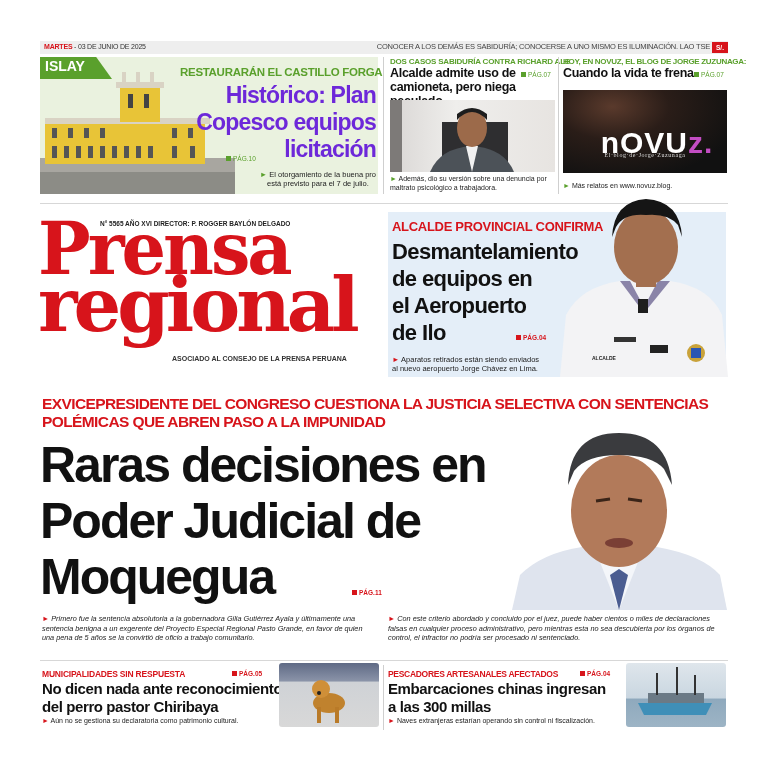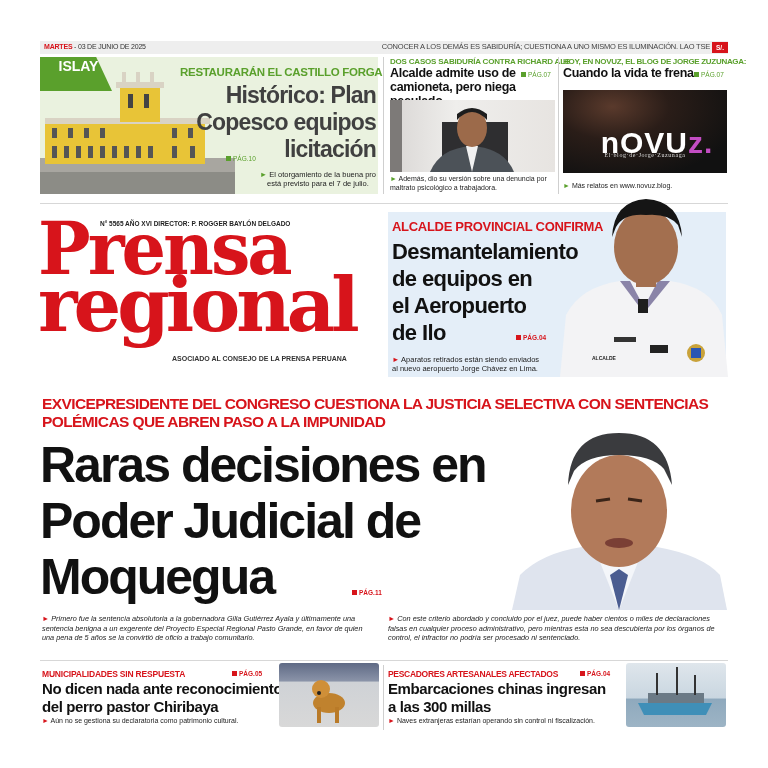--- a/index.html
+++ b/index.html
@@ -10,24 +10,24 @@
 
   
   .topbar { left: 40px; top: 41px; width: 688px; height: 13px; background: #eeeeee; }
   .date { left: 44px; top: 43px; font-size: 7px; color: #333; letter-spacing: -0.2px; }
   .date .day { color: #d7141b; font-weight: bold; }
   .quote { right: 58px; top: 42px; font-size: 7.5px; color: #444; letter-spacing: -0.2px; }
   .price { left: 712px; top: 42px; width: 16px; height: 11px; background: #d7141b; color: #fff; font-size: 6.5px; font-weight: bold; text-align: center; line-height: 11px; }
 
   
   .islay-box { left: 40px; top: 57px; width: 338px; height: 137px; background: #eaf2df; overflow: hidden; }
-  .islay-tag { left: 40px; top: 57px; width: 72px; height: 34px; background: #5aa02c; color: #fff; font-weight: bold; font-size: 14px; line-height: 18px; padding-left: 5px; clip-path: polygon(0 0, 78% 0, 100% 100%, 0 100%); text-align: center; }
+  .islay-tag { left: 40px; top: 57px; width: 72px; height: 22px; background: #5aa02c; color: #fff; font-weight: bold; font-size: 14px; line-height: 18px; padding-left: 5px; clip-path: polygon(0 0, 78% 0, 100% 100%, 0 100%); }
   .castle { left: 40px; top: 70px; width: 195px; height: 124px; }
   .islay-kicker { left: 180px; top: 66px; font-size: 11.5px; font-weight: bold; color: #5aa02c; letter-spacing: -0.3px; }
-  .islay-head { right: 392px; top: 82px; text-align: right; font-size: 23px; line-height: 27px; font-weight: bold; letter-spacing: -0.8px; color: #404040; }
+  .islay-head { right: 392px; top: 82px; text-align: right; font-size: 23px; line-height: 27px; font-weight: bold; letter-spacing: -0.8px; color: #6d28d9; }
   .pag-green { color: #5aa02c; font-size: 6.5px; }
   .pag-green::before { content: ""; display: inline-block; width: 5px; height: 5px; background: #5aa02c; margin-right: 2px; }
   .islay-pag { left: 226px; top: 155px; }
   .islay-sub { right: 392px; top: 170px; text-align: center; font-size: 7.5px; line-height: 9px; color: #222; }
   .arrow-g { color: #5aa02c; }
   .arrow-r { color: #d7141b; }
 
   .vline { background: #cfcfcf; width: 1px; }
 
   
@@ -83,21 +83,21 @@
   .b2-pag { left: 580px; top: 670px; color: #d7141b; font-size: 6.5px; font-weight: bold; }
   .b2-head { left: 388px; top: 680px; font-size: 15px; line-height: 18px; font-weight: bold; letter-spacing: -0.4px; }
   .b2-sub { left: 388px; top: 717px; font-size: 7px; color: #222; }
   .b2-photo { left: 626px; top: 663px; width: 100px; height: 64px; border-radius: 3px; overflow: hidden; background: linear-gradient(180deg,#dfe6ec 0%, #c9d6e0 55%, #8fa9bd 56%, #9db4c5 100%); }
 </style>
 </head>
 <body>
 
 <div class="abs topbar"></div>
 <div class="abs date"><span class="day">MARTES</span><span> - 03 DE JUNIO DE 2025</span></div>
-<div class="abs quote">CONOCER A LOS DEMÁS ES SABIDURÍA; CUESTIONA A UNO MISMO ES ILUMINACIÓN. LAO TSE</div>
+<div class="abs quote">CONOCER A LOS DEMÁS ES SABIDURÍA; CONOCERSE A UNO MISMO ES ILUMINACIÓN. LAO TSE</div>
 <div class="abs price">S/. 1.00</div>
 
 <div class="abs islay-box"></div>
 <svg class="abs castle" viewBox="0 0 195 124">
   <rect x="0" y="100" width="195" height="24" fill="#8c8c86"></rect>
   <rect x="0" y="88" width="195" height="14" fill="#a8a6a0"></rect>
   <rect x="5" y="52" width="160" height="42" fill="#e8c437"></rect>
   <rect x="5" y="48" width="165" height="6" fill="#d9d3c4"></rect>
   <rect x="80" y="16" width="40" height="36" fill="#e8c437"></rect>
   <rect x="76" y="12" width="48" height="6" fill="#d9d3c4"></rect>

